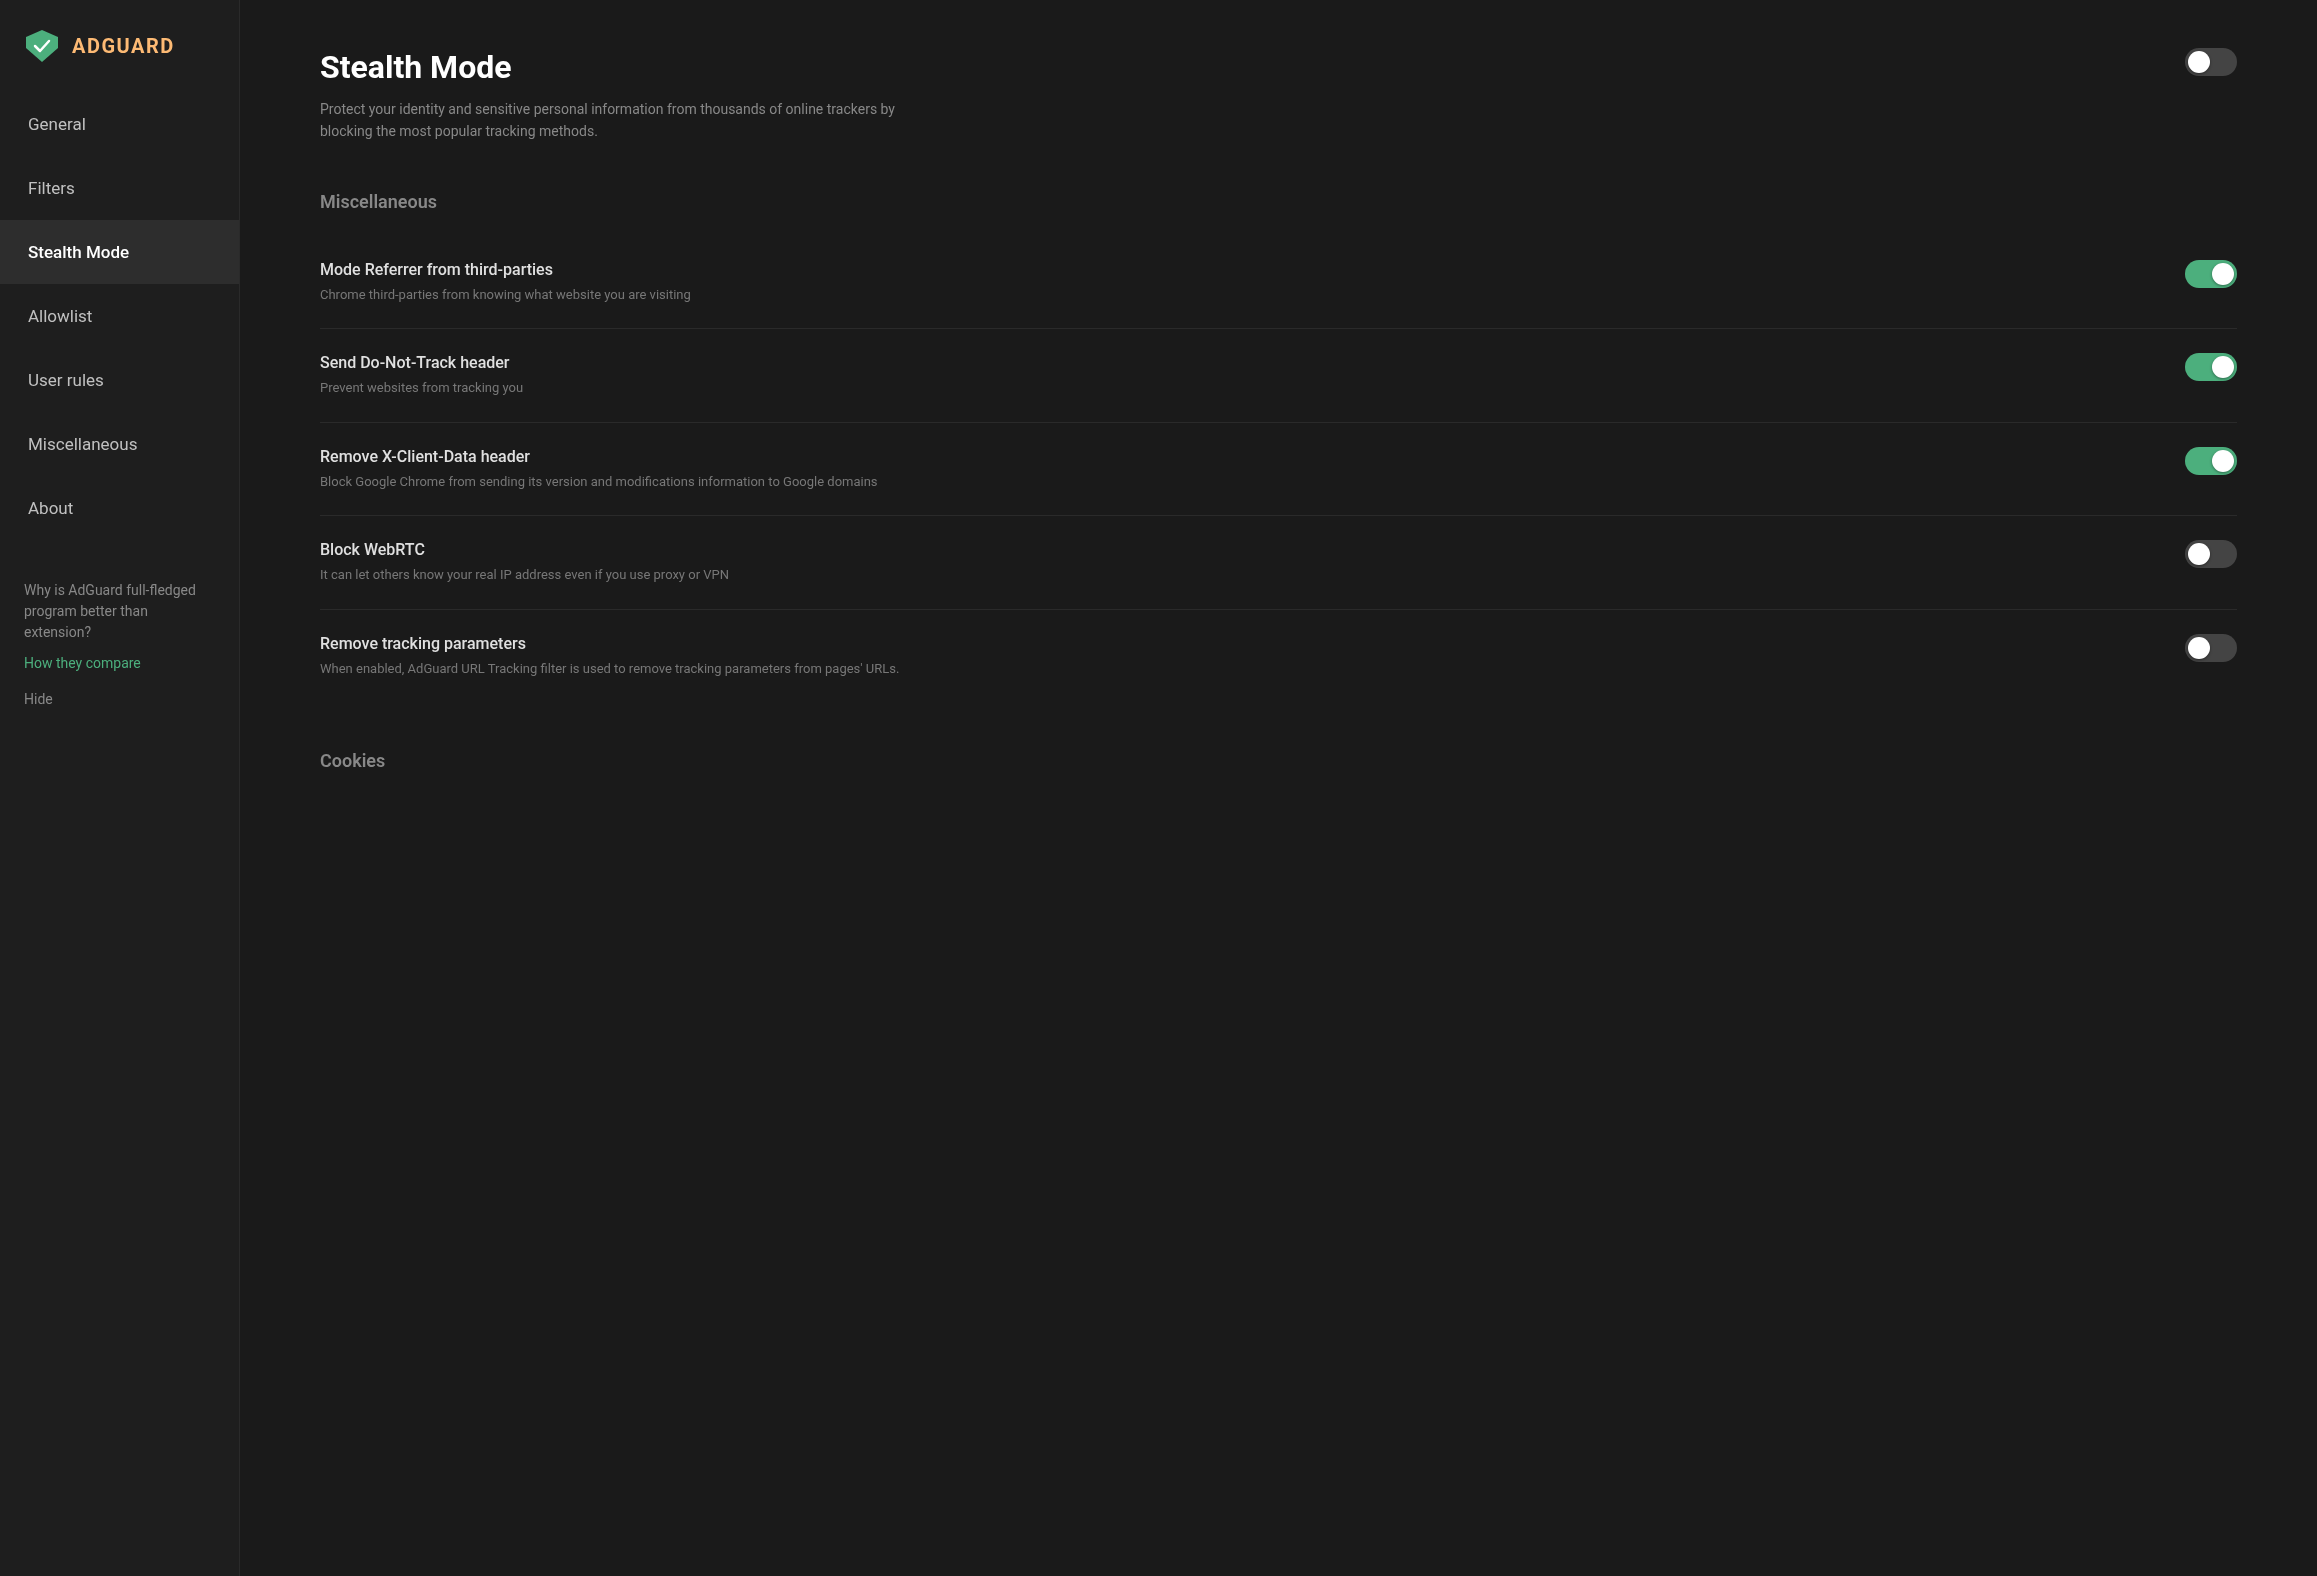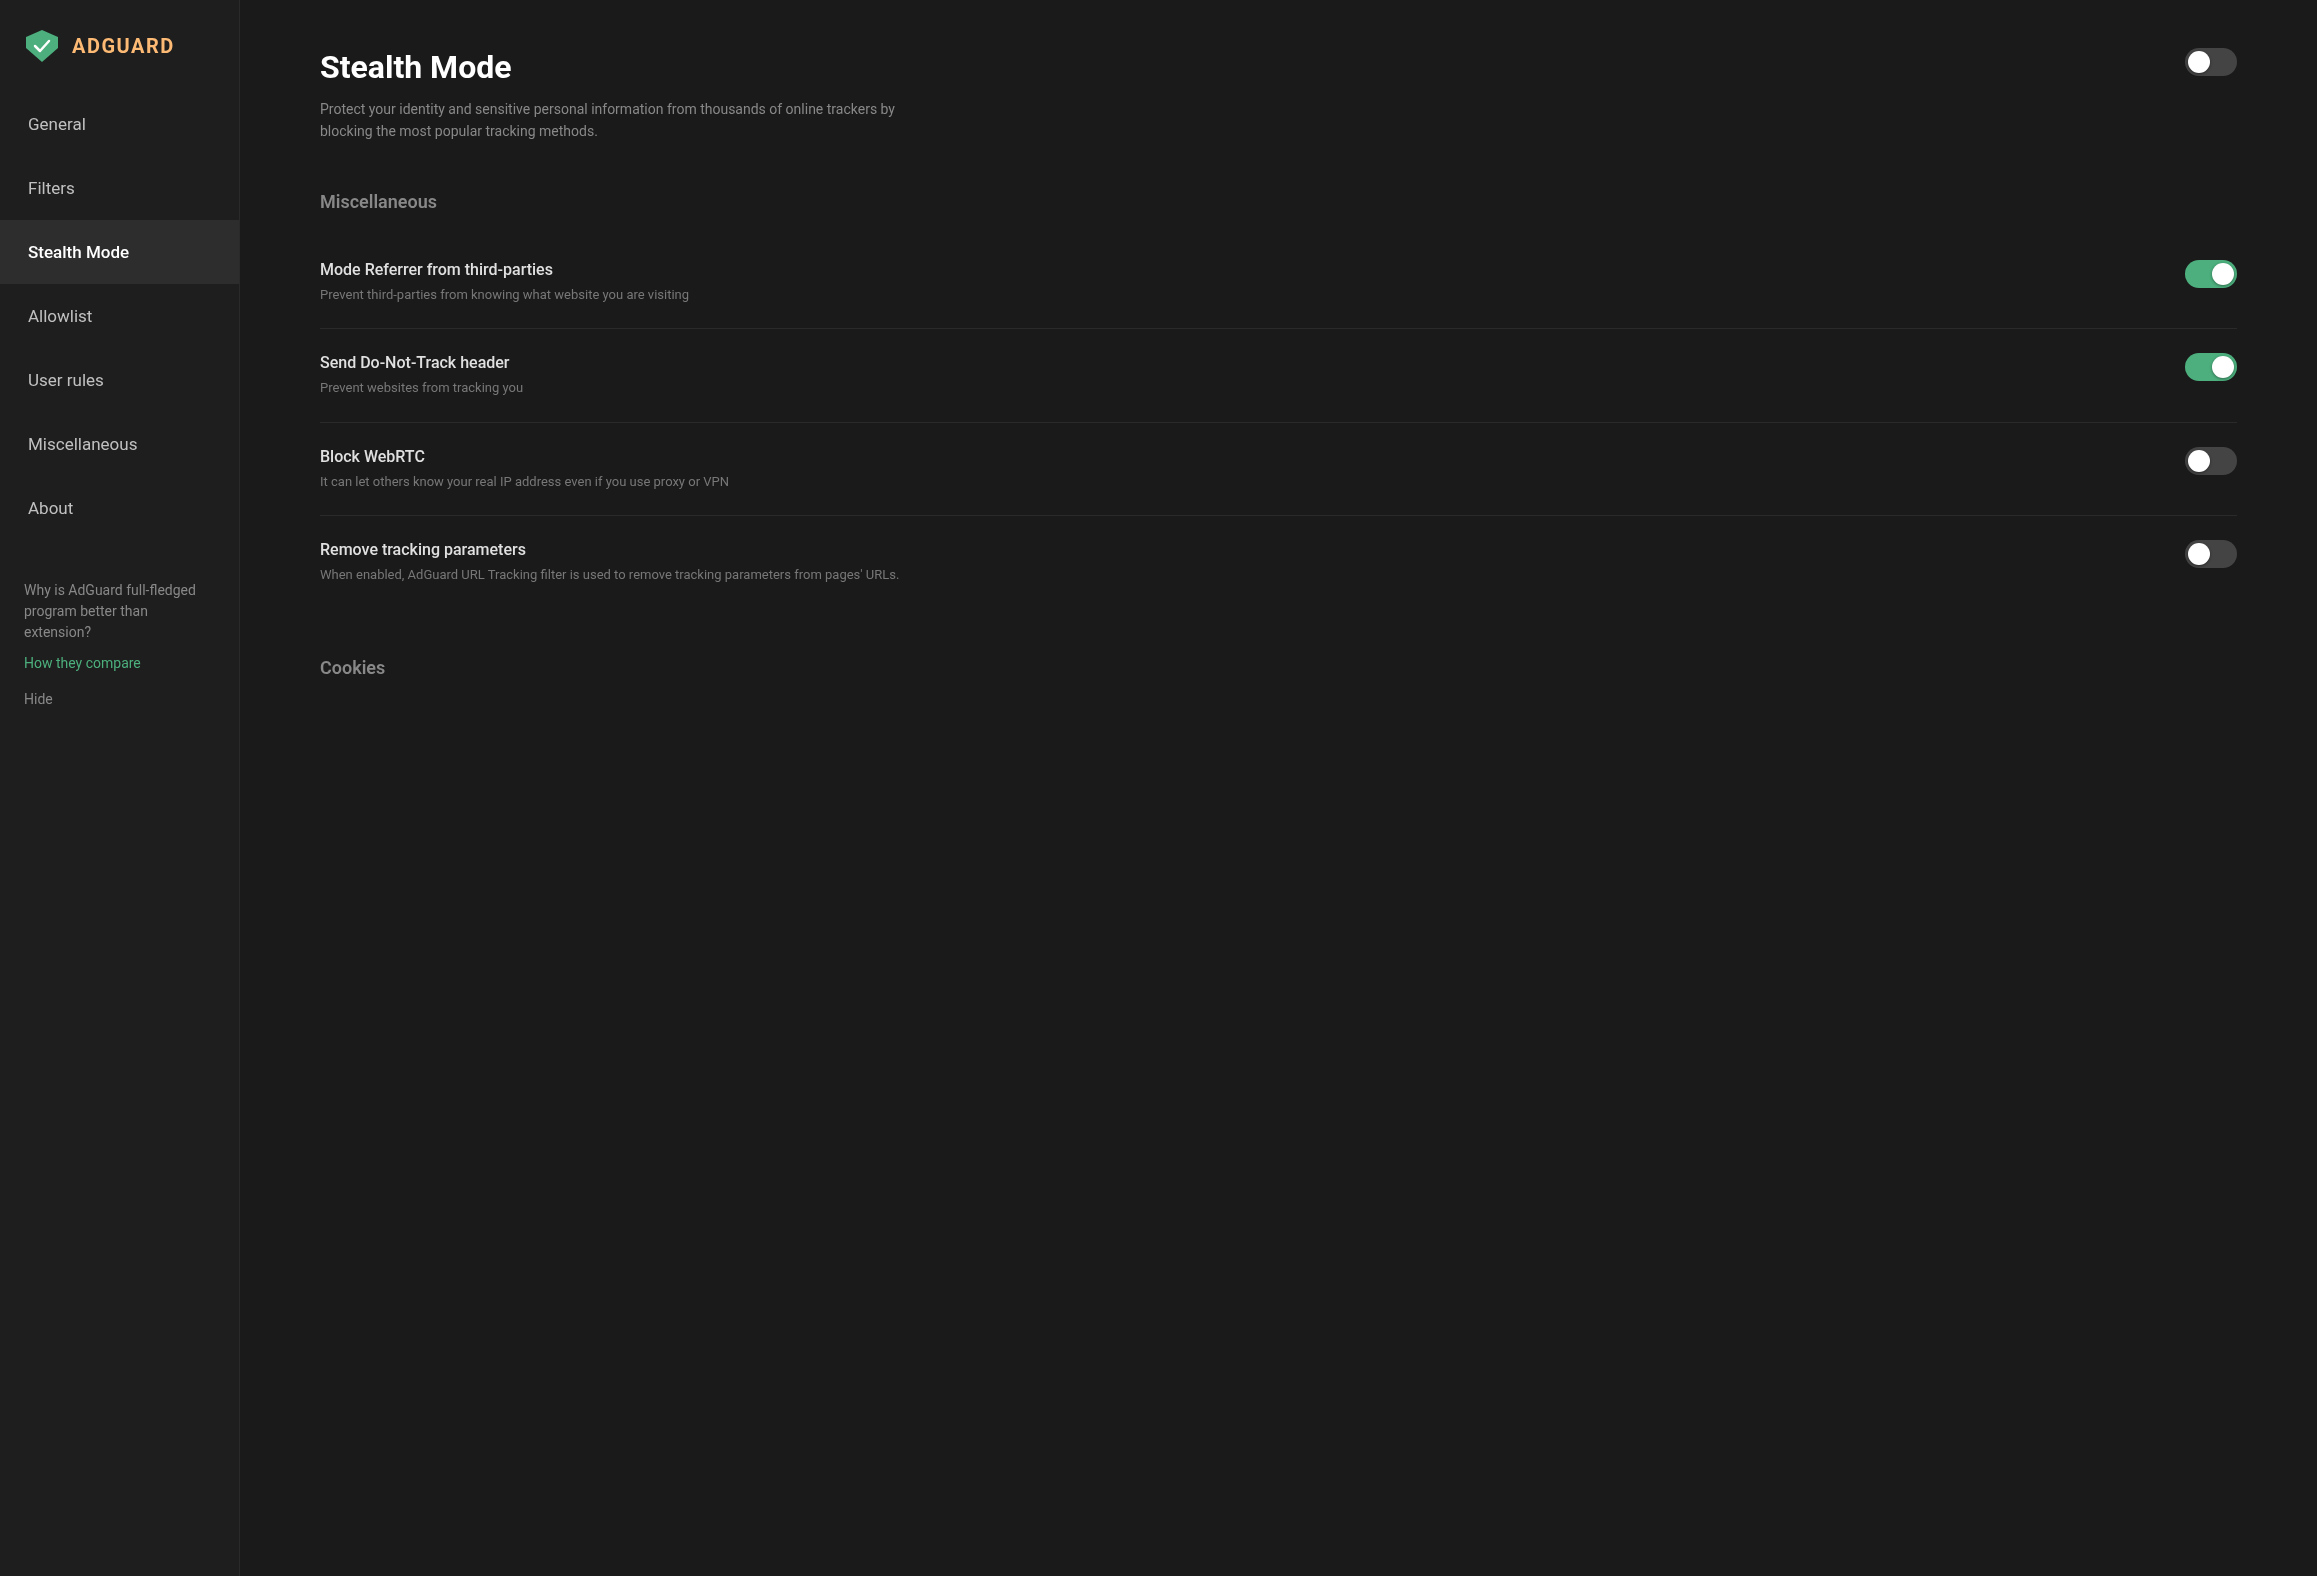--- a/index.html
+++ b/index.html
@@ -261,32 +261,43 @@
     </label>
   </div>
 
   <div id="sections-container">
 
   <div class="settings-section">
         <div class="section-heading">Miscellaneous</div>
         <div class="setting-row">
           <div class="setting-info">
             <div class="setting-title">Mode Referrer from third-parties</div>
-            <div class="setting-description">Prevent third-parties from knowing what website you are visiting</div>
+            <div class="setting-description">Chrome third-parties from knowing what website you are visiting</div>
           </div>
           <label class="toggle">
             <input type="checkbox" checked="" style="">
             <div class="toggle-track on"></div>
             <div class="toggle-thumb on"></div>
           </label>
         </div>
         <div class="setting-row">
           <div class="setting-info">
             <div class="setting-title">Send Do-Not-Track header</div>
             <div class="setting-description">Prevent websites from tracking you</div>
+          </div>
+          <label class="toggle">
+            <input type="checkbox" checked="" style="">
+            <div class="toggle-track on"></div>
+            <div class="toggle-thumb on"></div>
+          </label>
+        </div>
+        <div class="setting-row">
+          <div class="setting-info">
+            <div class="setting-title">Remove X-Client-Data header</div>
+            <div class="setting-description">Block Google Chrome from sending its version and modifications information to Google domains</div>
           </div>
           <label class="toggle">
             <input type="checkbox" checked="" style="">
             <div class="toggle-track on"></div>
             <div class="toggle-thumb on"></div>
           </label>
         </div>
         <div class="setting-row">
           <div class="setting-info">
             <div class="setting-title">Block WebRTC</div>

